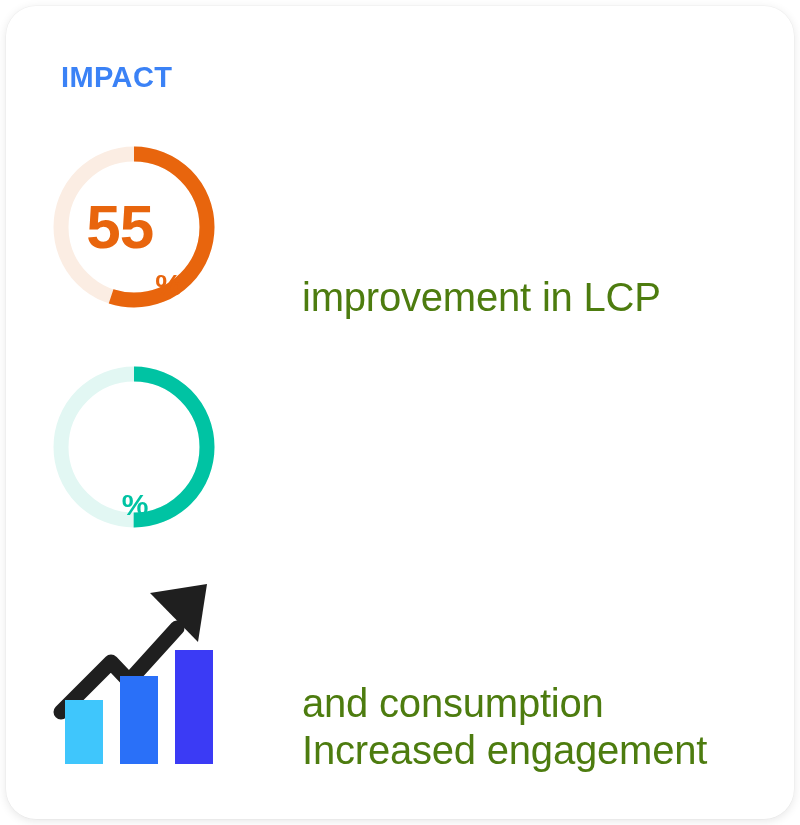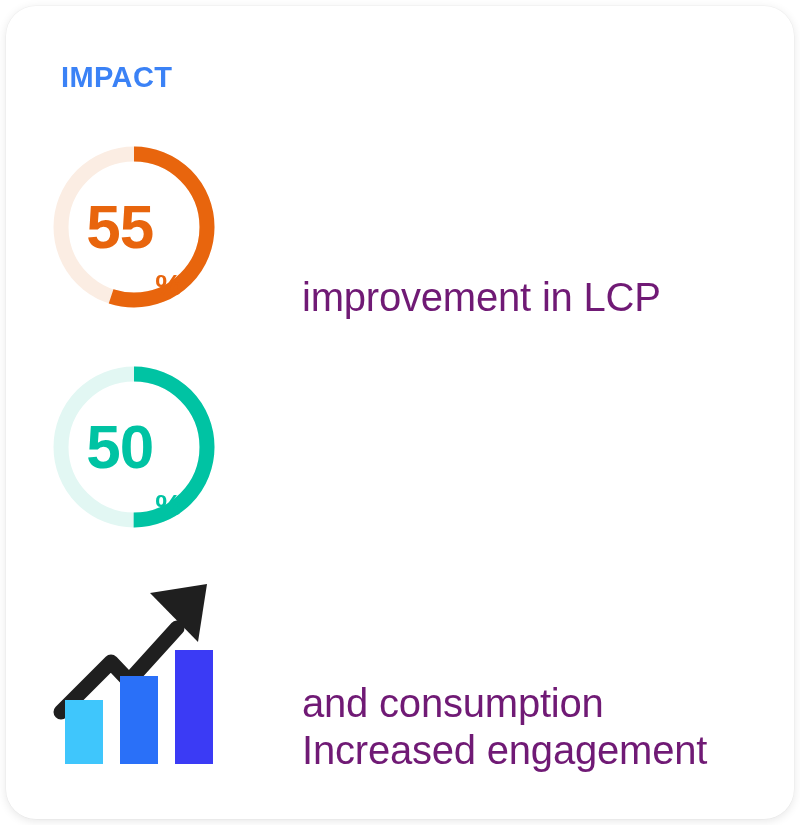--- a/index.html
+++ b/index.html
@@ -55,21 +55,21 @@
     width: 240px;
     min-width: 240px;
     height: 100%;
     display: flex;
     align-items: center;
     justify-content: center;
   }
 
   .label {
     font-size: 40px;
-    color: #701a75;
+    color: #4d7c0f;
     line-height: 1.16;
     letter-spacing: -0.2px;
     padding-right: 30px;
   }
 
   
   .donut {
     position: relative;
     width: 166px;
     height: 166px;
@@ -132,21 +132,20 @@
   </div>
 
   <div class="row row-2">
     <div class="visual">
       <div class="donut">
         <svg width="166" height="166" viewBox="0 0 166 166" aria-hidden="true">
           <circle cx="83" cy="83" r="73" fill="none" stroke="#E2F7F3" stroke-width="15"></circle>
           <circle id="arc2" cx="83" cy="83" r="73" fill="none" stroke="#00C3A3" stroke-width="15" stroke-linecap="butt" stroke-dasharray="229.3 229.3"></circle>
         </svg>
         <div class="donut-value">
-          <span class="donut-num" style="color:#00C3A3">50</span>
           <span class="donut-pct" style="color:#00C3A3">%</span>
         </div>
       </div>
     </div>
   </div>
 
   <div class="row row-3">
     <div class="visual">
       <div class="growth">
         <svg width="170" height="200" viewBox="0 0 170 200" aria-hidden="true">

